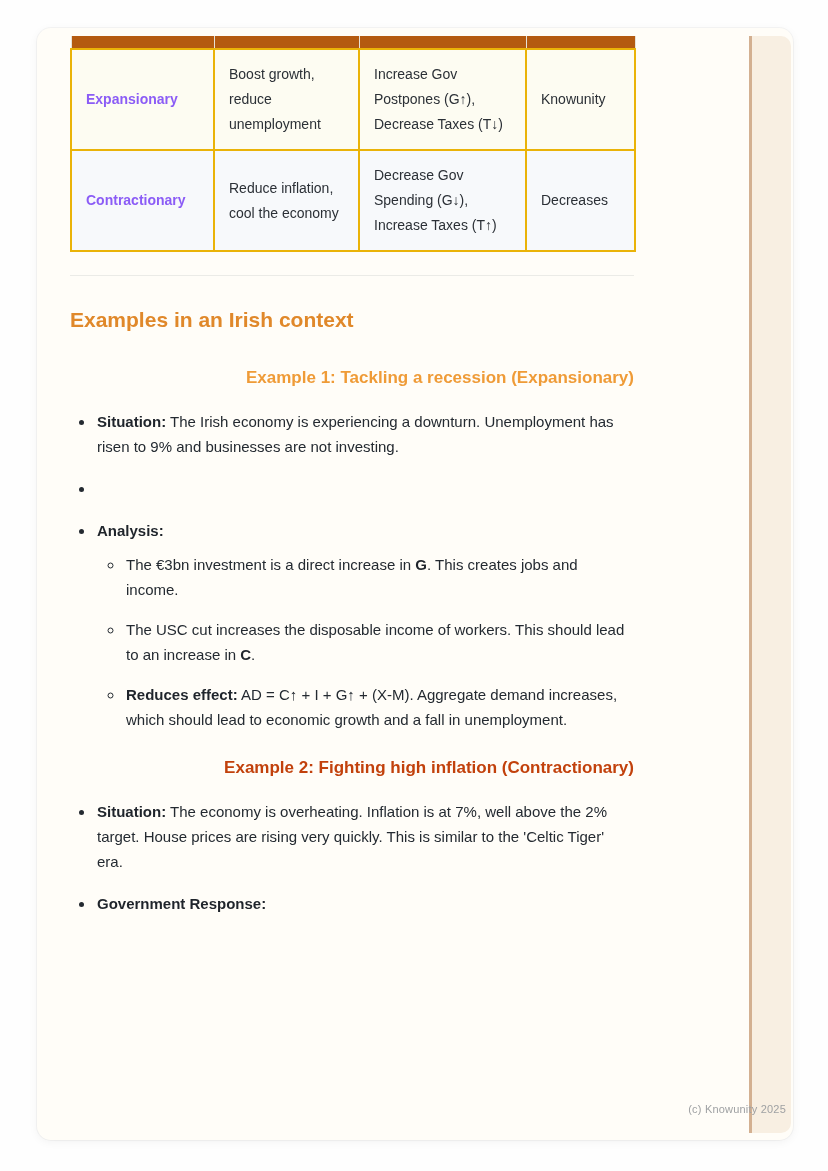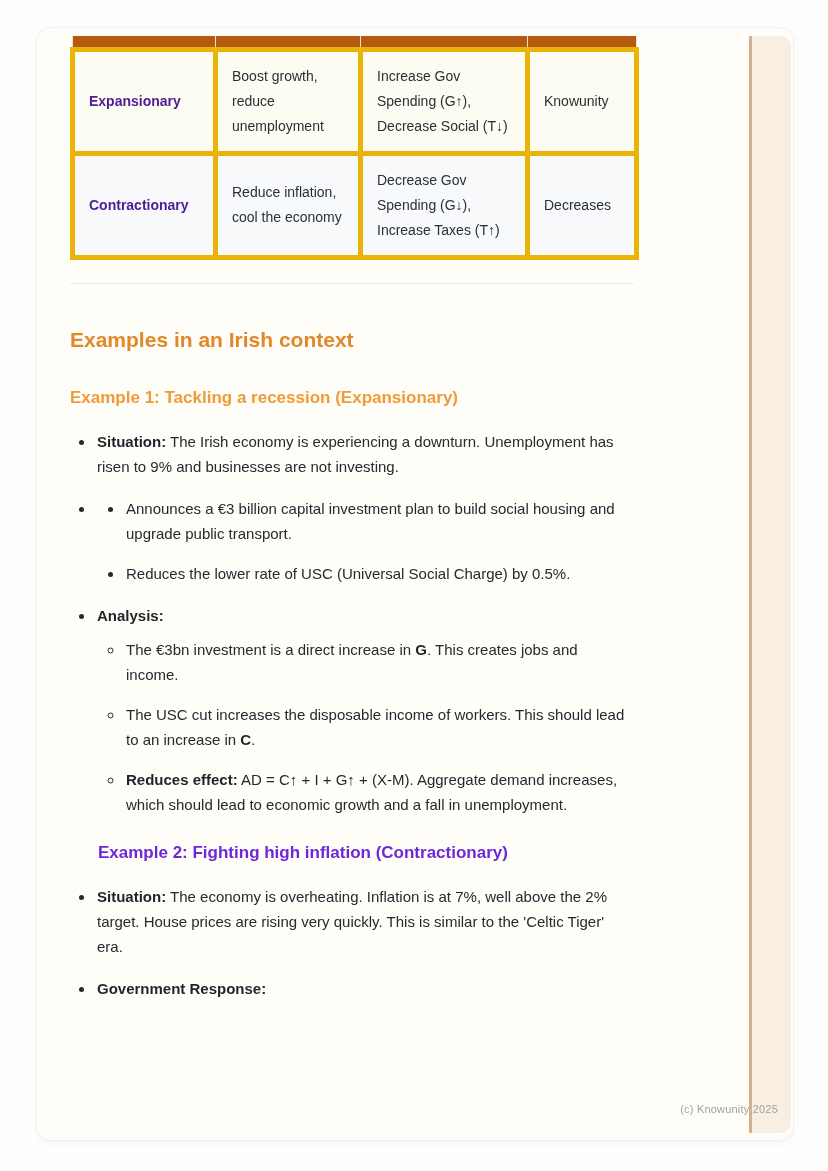--- a/index.html
+++ b/index.html
@@ -43,68 +43,69 @@
     width: 564px;
   }
   table.policy thead th {
     background: #b45a10;
     height: 13px;
     padding: 0;
     border: 1px solid #e6e2d8;
     border-top: none;
   }
   table.policy td {
-    border: 5px solid #eab308;
+    border: 2px solid #eab308;
     padding: 12px 14px;
     font-size: 14px;
     line-height: 25px;
     vertical-align: middle;
     color: #2b3036;
   }
-  table.policy td:first-child { font-weight: 700; color: #4c1d95; }
+  table.policy td:first-child { font-weight: 700; color: #8b5cf6; }
   table.policy tbody tr:nth-child(odd)  { background: #fdfcf2; }
   table.policy tbody tr:nth-child(even) { background: #f7f9fb; }
   hr.divider {
     border: none;
     border-top: 1px solid #ebebe7;
     margin: 23px 0 0 0;
   }
   h2.section {
-    margin: 42px 0 0 0;
+    margin: 30px 0 0 0;
     font-size: 21px;
     line-height: 27px;
     font-weight: 700;
     color: #e0882a;
   }
   h3.example {
     margin: 33px 0 0 0;
     font-size: 17px;
     line-height: 24px;
     font-weight: 700;
     color: #ef9b37;
+    text-align: right;
   }
   h3.example.second { margin-top: 24px; }
   ul.main {
     list-style: disc;
     margin: 19px 0 0 0;
     padding: 0 0 0 25px;
   }
   ul.main > li { margin: 6px 0 17px 0; padding-left: 2px; }
   ul.sub {
     margin: 9px 0 0 0;
     padding: 0 0 0 27px;
   }
   ul.sub.disc   { list-style: disc; }
   ul.sub.circle { list-style: circle; }
   ul.sub > li { margin: 15px 0; padding-left: 2px; }
   ul.sub > li:first-child { margin-top: 9px; }
   li::marker { color: #242a31; }
   .watermark {
     position: absolute;
-    right: 15px; bottom: 25px;
+    right: 7px; bottom: 25px;
     font-size: 11px;
     letter-spacing: 0.2px;
     color: #9fa1a3;
     z-index: 3;
   }
   strong { font-weight: 700; color: #1f242b; }
 </style>
 </head>
 <body>
 
@@ -126,52 +127,49 @@
           <th style="background: rgb(180, 90, 16);"></th>
           <th style="background: rgb(180, 90, 16);"></th>
           <th style="background: rgb(180, 90, 16);"></th>
           <th style="background: rgb(180, 90, 16);"></th>
         </tr>
       </thead>
       <tbody>
           <tr>
             <td>Expansionary</td>
             <td>Boost growth, reduce unemployment</td>
-            <td>Increase Gov Spending (G↑), Decrease Social (T↓)</td>
+            <td>Increase Gov Postpones (G↑), Decrease Taxes (T↓)</td>
             <td>Knowunity</td>
           </tr>
           <tr>
             <td>Contractionary</td>
             <td>Reduce inflation, cool the economy</td>
             <td>Decrease Gov Spending (G↓), Increase Taxes (T↑)</td>
             <td>Decreases</td>
           </tr>
         </tbody>
     </table>
 
     <hr class="divider">
 
     <h2 class="section" style="color: rgb(224, 136, 42);">Examples in an Irish context</h2>
 
     <h3 class="example" style="color: rgb(239, 155, 55);">Example 1: Tackling a recession (Expansionary)</h3>
 
     <ul class="main">
         <li><strong>Situation:</strong><span> The Irish economy is experiencing a downturn. Unemployment has risen to 9% and businesses are not investing.</span></li>
-        <li><ul class="sub disc">
-            <li><span>Announces a €3 billion capital investment plan to build social housing and upgrade public transport.</span></li>
-            <li><span>Reduces the lower rate of USC (Universal Social Charge) by 0.5%.</span></li>
-          </ul></li>
+        <li></li>
         <li><strong>Analysis:</strong><ul class="sub circle">
             <li><span>The €3bn investment is a direct increase in </span><strong>G</strong><span>. This creates jobs and income.</span></li>
             <li><span>The USC cut increases the disposable income of workers. This should lead to an increase in </span><strong>C</strong><span>.</span></li>
             <li><strong>Reduces effect:</strong><span> AD = C↑ + I + G↑ + (X-M). Aggregate demand increases, which should lead to economic growth and a fall in unemployment.</span></li>
           </ul></li>
       </ul>
 
-    <h3 class="example second" style="color: #6d28d9; margin-left: 28px;">Example 2: Fighting high inflation (Contractionary)</h3>
+    <h3 class="example second" style="color: #c2410c; margin-left: 28px;">Example 2: Fighting high inflation (Contractionary)</h3>
 
     <ul class="main">
         <li><strong>Situation:</strong><span> The economy is overheating. Inflation is at 7%, well above the 2% target. House prices are rising very quickly. This is similar to the 'Celtic Tiger' era.</span></li>
         <li><strong>Government Response:</strong></li>
       </ul>
 
   </div>
 
   <div class="watermark">(c) Knowunity 2025</div>
 

